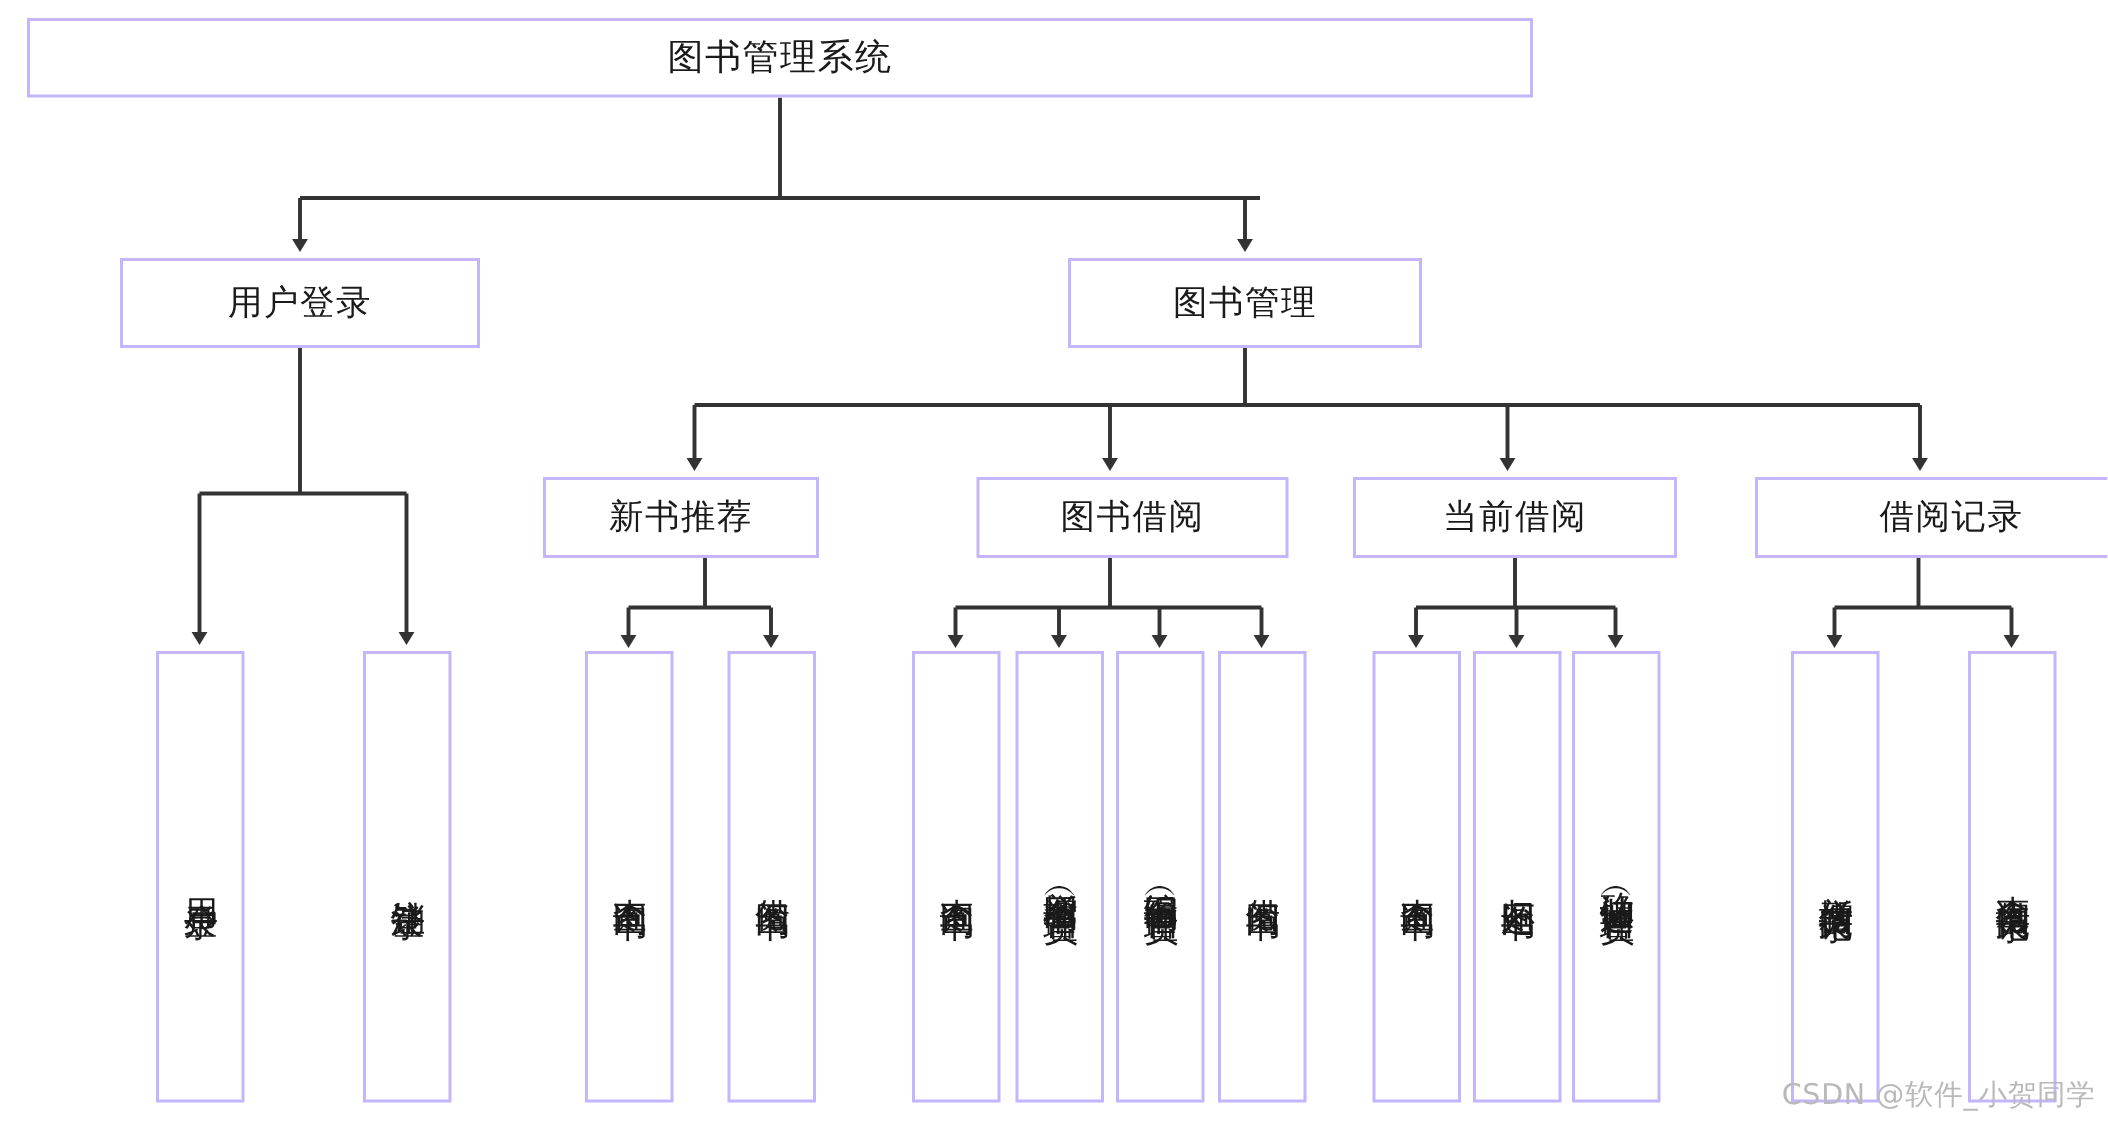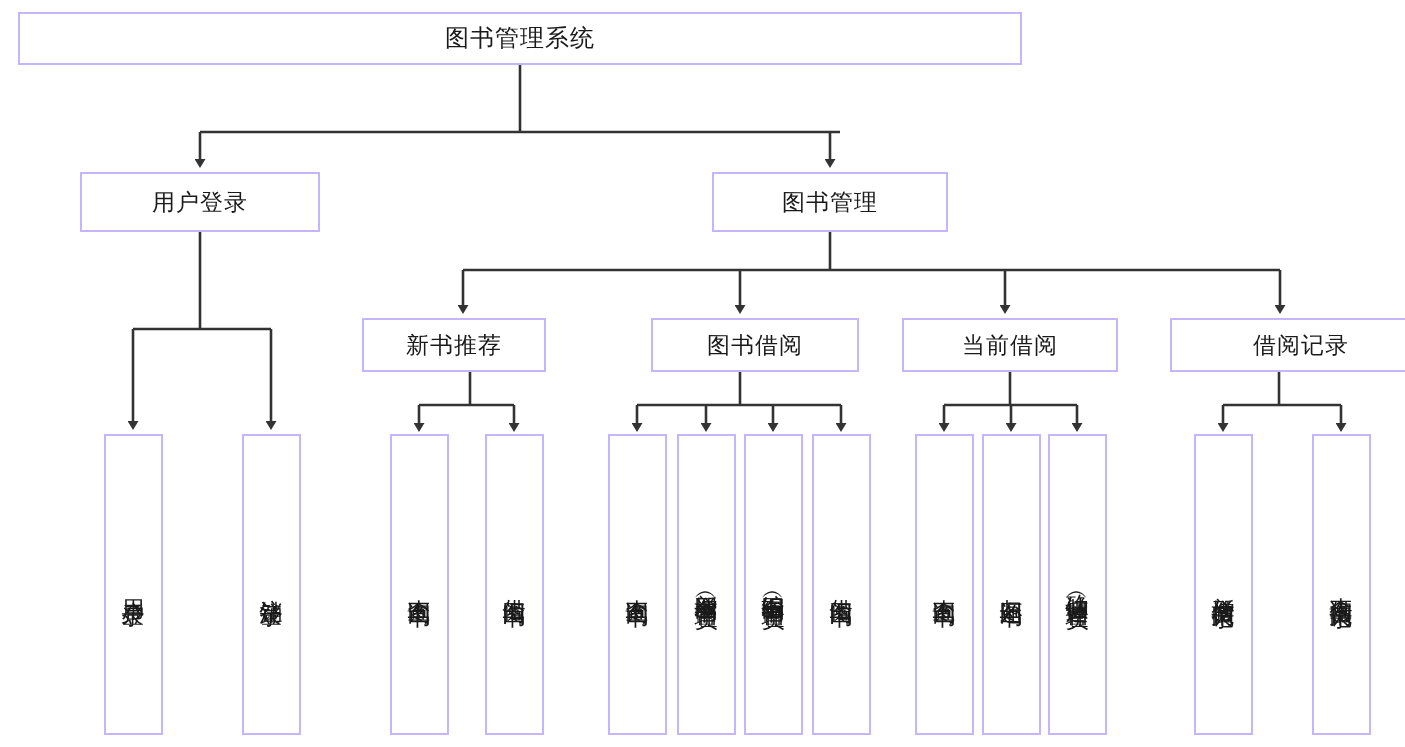--- a/index.html
+++ b/index.html
@@ -197,14 +197,15 @@
   </div>
 
   <div class="node vert" style="left:1194px; top:434px; width:59px; height:301px;">
     <span class="vtext">新增借阅记录</span>
   </div>
 
   <div class="node vert" style="left:1312px; top:434px; width:59px; height:301px;">
     <span class="vtext">查询借阅记录</span>
   </div>
 
+  <div id="watermark">CSDN @软件_小贺同学</div>
 
 </div>
 
 </body></html>

